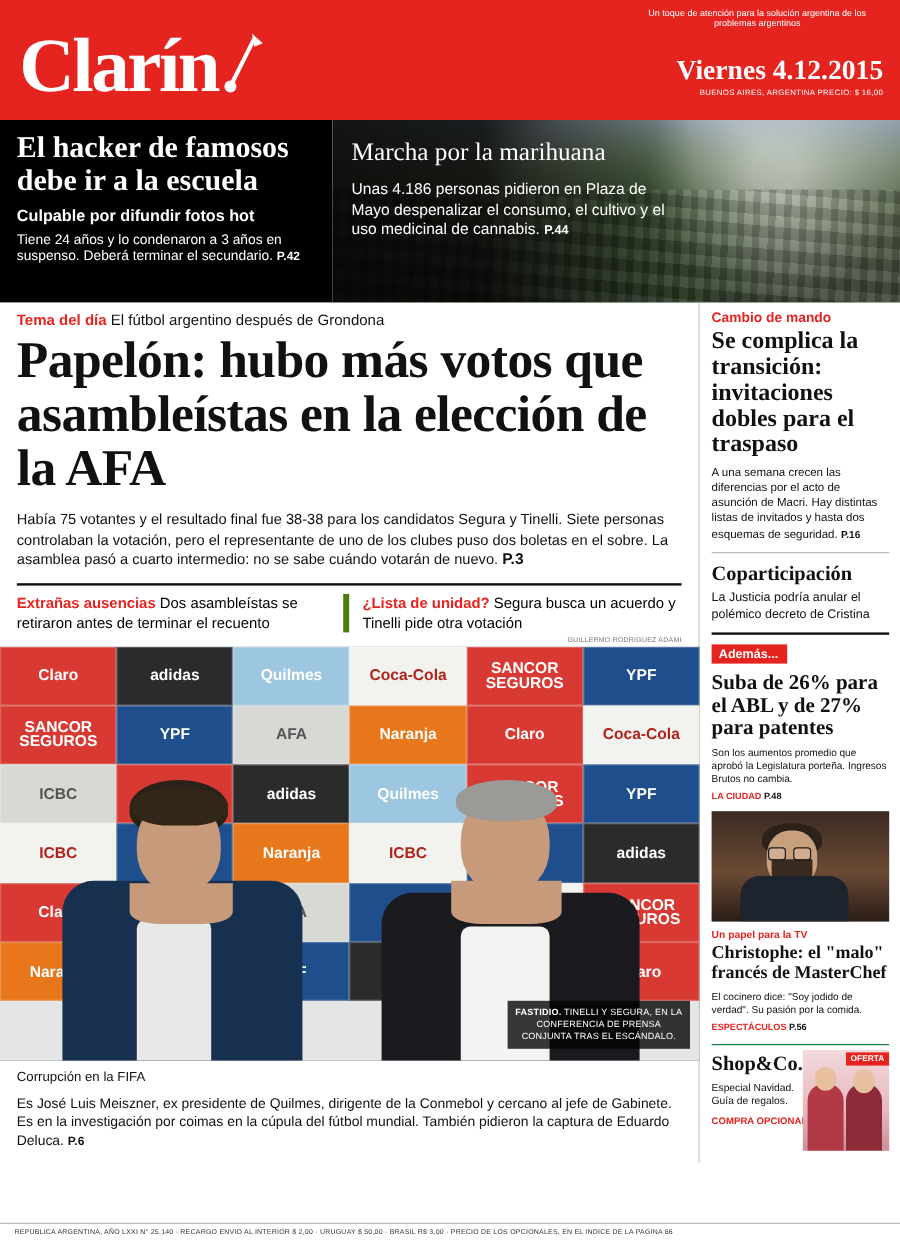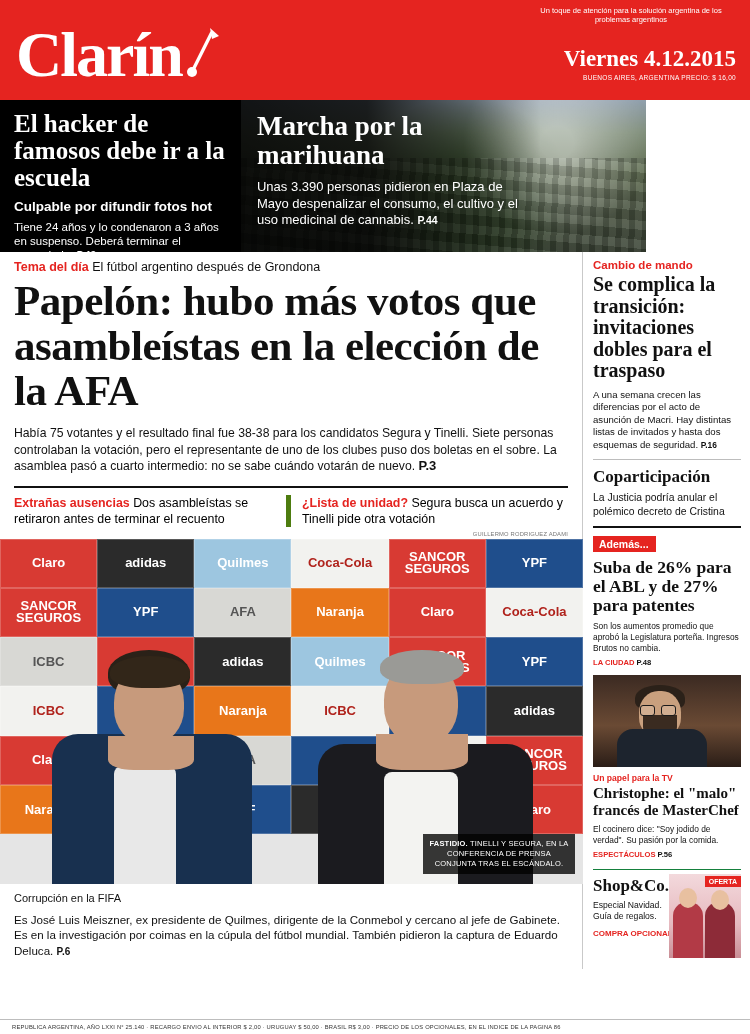--- a/index.html
+++ b/index.html
@@ -55,21 +55,21 @@
     position: absolute;
     right: 14px; top: 74px;
     font-family: "Liberation Sans", sans-serif;
     font-size: 6.5px;
     letter-spacing: .3px;
     color: #ffffff;
     text-align: right;
   }
 
   
-  .topbar { display: flex; height: 152px; width: 646px; }
+  .topbar { display: flex; height: 152px; width: 750px; }
   .tb-left {
     width: 277px;
     background: #000;
     color: #fff;
     padding: 10px 12px 8px 14px;
   }
   .tb-left h2 {
     font-family: "Liberation Serif", serif;
     font-size: 25px;
     line-height: 27px;
@@ -112,23 +112,23 @@
       repeating-linear-gradient(5deg, rgba(255,255,255,.10) 0 9px, rgba(0,0,0,.18) 9px 19px);
     opacity:.7;
   }
   .tb-grad {
     position: absolute; left: 0; top: 0; bottom: 0; width: 300px;
     background: linear-gradient(90deg, rgba(0,0,0,.88) 0%, rgba(0,0,0,.82) 42%, rgba(0,0,0,.0) 100%);
   }
   .tb-right-txt { position: relative; color: #fff; padding: 12px 14px 0 16px; width: 300px; }
   .tb-right-txt h2 {
     font-family: "Liberation Serif", serif;
-    font-size: 27px;
+    font-size: 21px;
     line-height: 29px;
-    font-weight: bold;
+    font-weight: normal;
   }
   .tb-right-txt p {
     font-family: "Liberation Sans", sans-serif;
     font-size: 13px;
     line-height: 16.5px;
     margin-top: 9px;
   }
   .tb-right-txt p .ref { font-weight: bold; font-size: 10.5px; }
 
   
@@ -473,21 +473,21 @@
         <span class="ref">P.42</span>
       </p>
     </div>
 
     <div class="tb-right">
       <div class="tb-photo"></div>
       <div class="tb-grad"></div>
       <div class="tb-right-txt">
         <h2>Marcha por la marihuana</h2>
         <p>
-          <span>Unas 3.390 personas pidieron en Plaza de Mayo despenalizar el consumo, el cultivo y el uso medicinal de cannabis.</span>
+          <span>Unas 4.186 personas pidieron en Plaza de Mayo despenalizar el consumo, el cultivo y el uso medicinal de cannabis.</span>
           <span class="ref">P.44</span>
         </p>
       </div>
     </div>
   </div>
 
   <div class="body-split">
 
     <div class="col-main">
 

